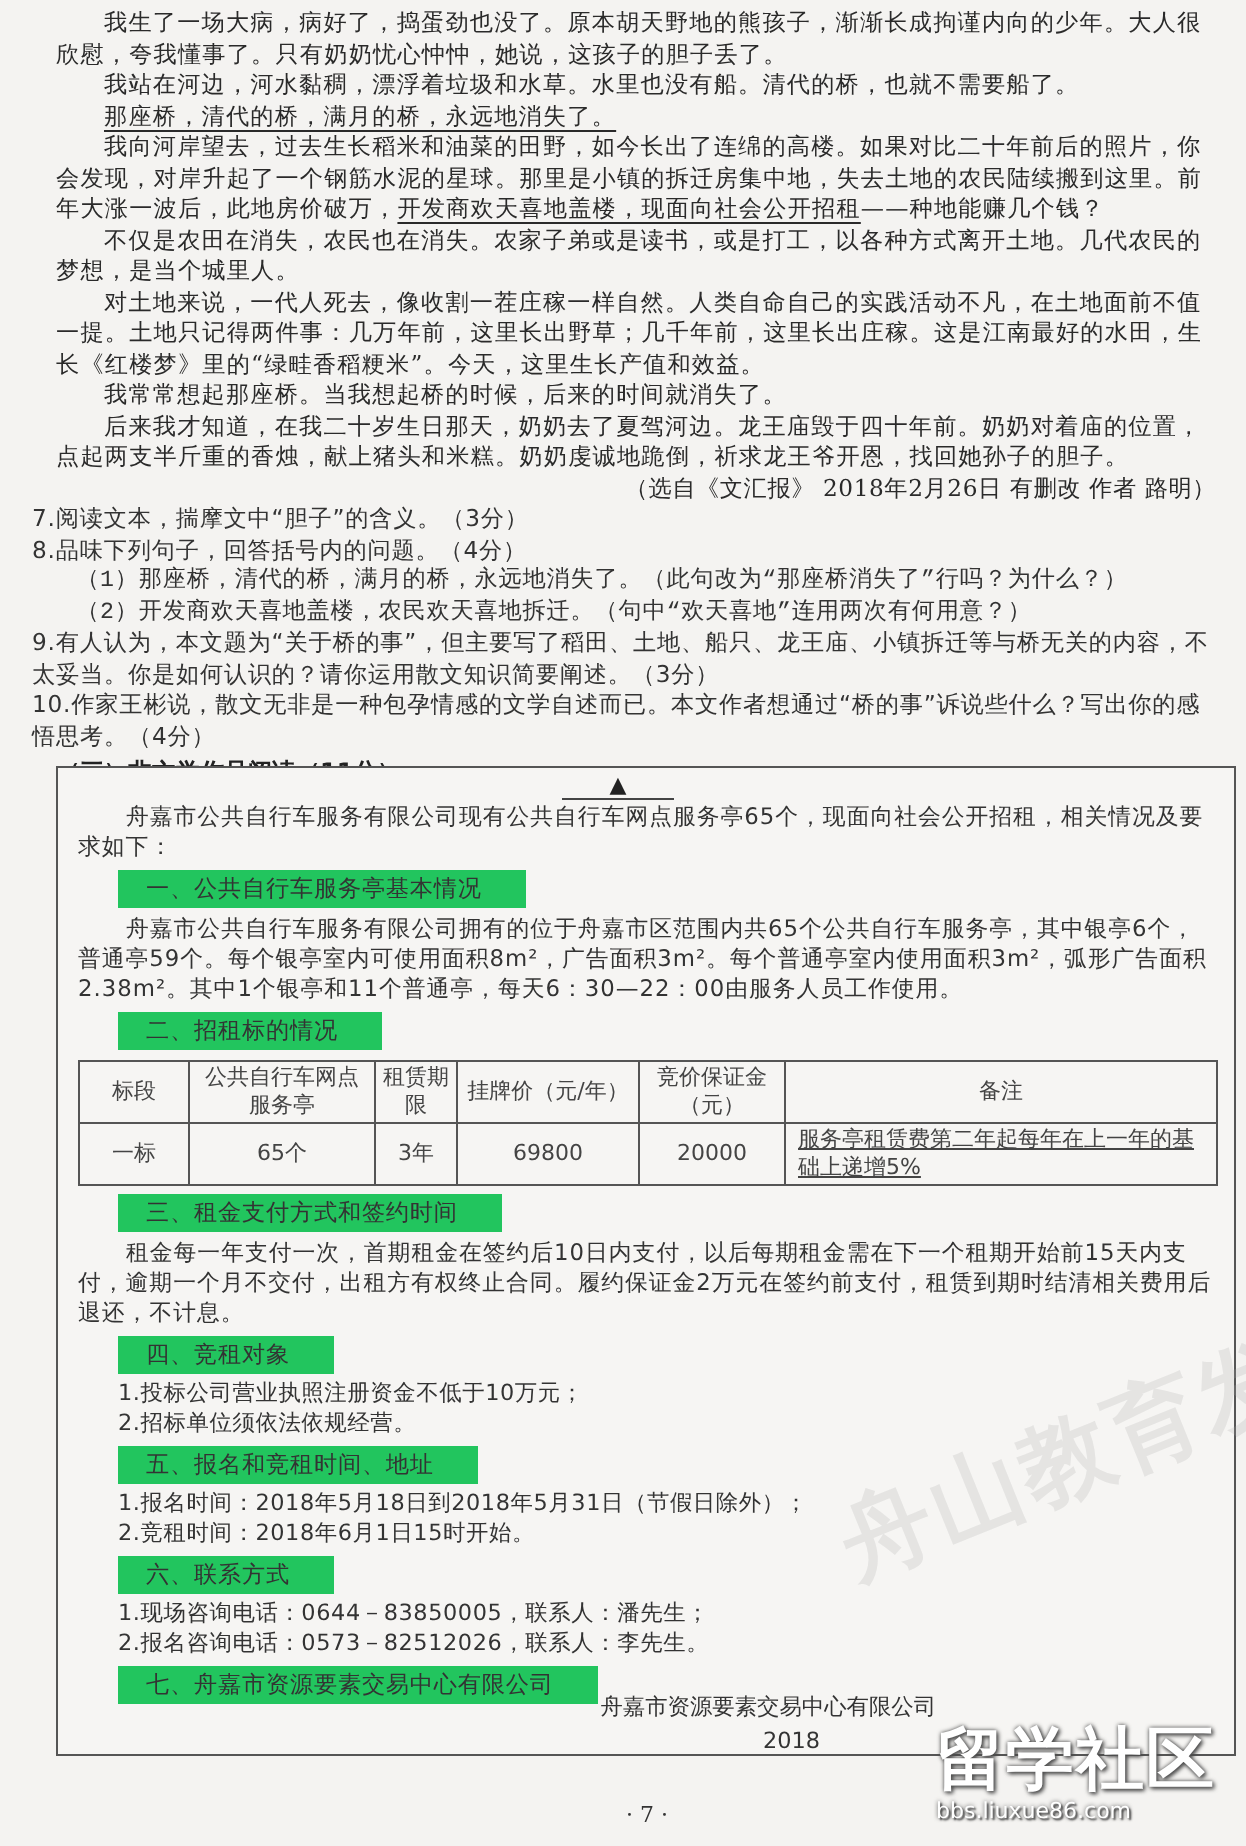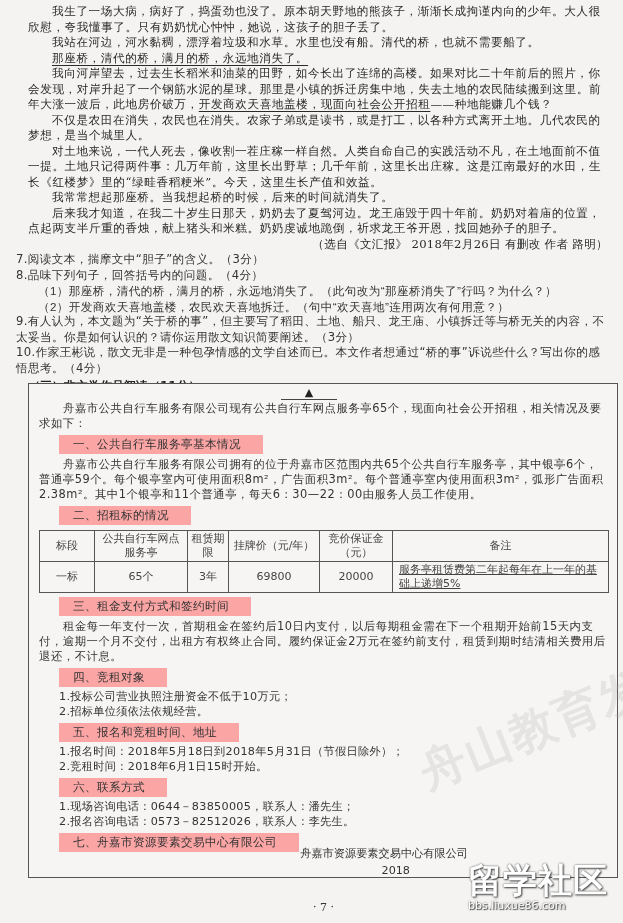--- a/index.html
+++ b/index.html
@@ -9,30 +9,30 @@
     font-family: "DejaVu Serif", "Liberation Serif", serif;
     color: #2a2a2a;
     position: relative;
   }
   .page { position: absolute; left: 12px; top: 0; width: 502px; height: 923px; }
   .p { font-size: 11.6px; line-height: 15.5px; letter-spacing: 0.6px; margin: 0; padding: 0 10px 0 16px; text-indent: 24px; white-space: normal; }
   .story { position: absolute; left: 0; top: 4px; width: 610px; }
   .ul { text-decoration: underline; text-underline-offset: 3px; }
   .source { text-align: right; padding-right: 14px; font-size: 11.6px; line-height: 15.5px; margin: 0; letter-spacing: 0.3px; }
   .q { font-size: 11.6px; line-height: 15.5px; margin: 0; padding-left: 4px; padding-right: 12px; letter-spacing: 0.4px; font-family: "DejaVu Sans", "Liberation Sans", sans-serif; color: #333; }
-  .q.sub { padding-left: 26px; font-family: Liberation Sans, sans-serif; }
+  .q.sub { padding-left: 26px; font-family: Liberation Mono, monospace; }
   .section-title { font-weight: bold; font-size: 12px; margin: 2px 0 0 16px; font-family: "DejaVu Sans", sans-serif; color: #222; }
   .intro { font-size: 11.6px; margin: 1px 0 0 42px; letter-spacing: 0.3px; font-family: "DejaVu Sans", sans-serif; }
   .box {
     position: absolute; left: 16px; top: 383px; width: 590px; height: 495px;
     border: 1px solid #555; background: #f6f5f3; box-sizing: border-box;
   }
   .tri { position: absolute; left: 252px; top: 3px; width: 56px; text-align: center; font-size: 11px; line-height: 12px; color: #222; border-bottom: 1px solid #444; }
   .box .bp { font-size: 11.4px; line-height: 15px; margin: 0; padding: 0 10px 0 10px; text-indent: 24px; letter-spacing: 0.5px; font-family: "DejaVu Sans", sans-serif; color: #333; }
-  .hd { display: inline-block; background: #fca5a5; padding: 2px 22px 2px 14px; margin: 4px 0 3px 30px; font-size: 11.6px; font-family: "DejaVu Sans", sans-serif; color: #333; letter-spacing: 0.4px; }
+  .hd { display: inline-block; background: #22c55e; padding: 2px 22px 2px 14px; margin: 4px 0 3px 30px; font-size: 11.6px; font-family: "DejaVu Sans", sans-serif; color: #333; letter-spacing: 0.4px; }
   .li { font-size: 11.2px; line-height: 14.5px; margin: 0 0 0 30px; font-family: "DejaVu Sans", sans-serif; letter-spacing: 0.3px; color: #333; }
   table { border-collapse: collapse; margin: 2px 0 0 10px; width: 570px; font-family: "DejaVu Sans", sans-serif; font-size: 11px; color: #444; }
   td, th { border: 1px solid #555; text-align: center; font-weight: normal; padding: 1px 3px; line-height: 14px; }
   td.note { text-align: left; padding-left: 6px; text-decoration: underline; }
   .sig { position: absolute; right: 46px; top: 845px; font-size: 11.2px; text-align: right; line-height: 17px; font-family: "DejaVu Sans", sans-serif; color: #333; }
   .pagenum { position: absolute; left: 0; width: 623px; top: 901px; text-align: center; font-size: 11px; color: #333; }
   .wm1 { position: absolute; left: 400px; top: 690px; transform: rotate(-22deg); font-size: 46px; font-weight: bold; color: rgba(170,170,170,0.22); font-family: "DejaVu Sans", sans-serif; letter-spacing: 2px; white-space: nowrap; }
   .wm2 { position: absolute; left: 456px; top: 862px; width: 160px; height: 56px; }
   .wm2 .big { font-size: 34px; font-weight: bold; color: #fff; text-shadow: 0 0 2px #555, 1px 1px 2px #444; line-height: 36px; font-family: "DejaVu Sans", sans-serif; letter-spacing: 1px; }
   .wm2 .url { font-size: 11px; color: #fff; text-shadow: 0 0 2px #555, 1px 1px 1px #444; font-family: "DejaVu Sans", sans-serif; line-height: 16px; }

